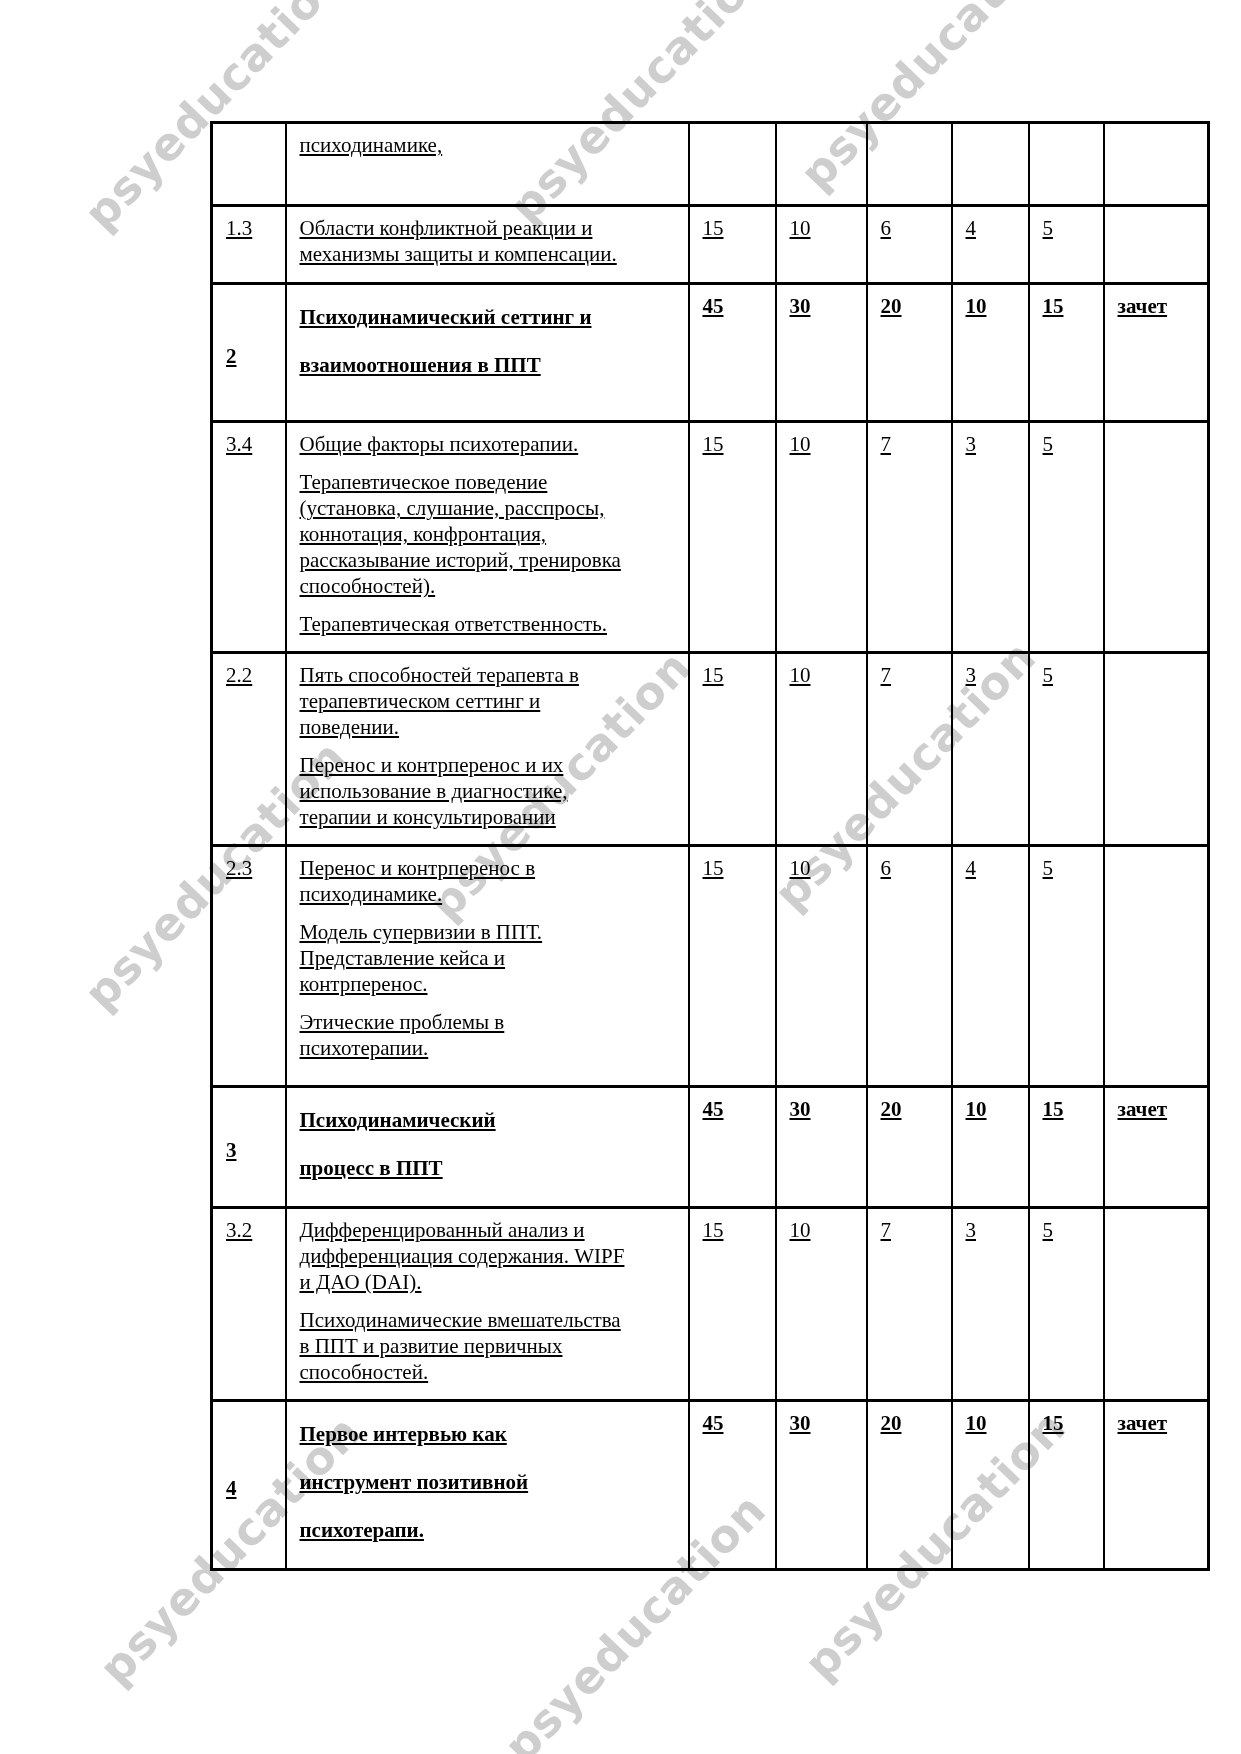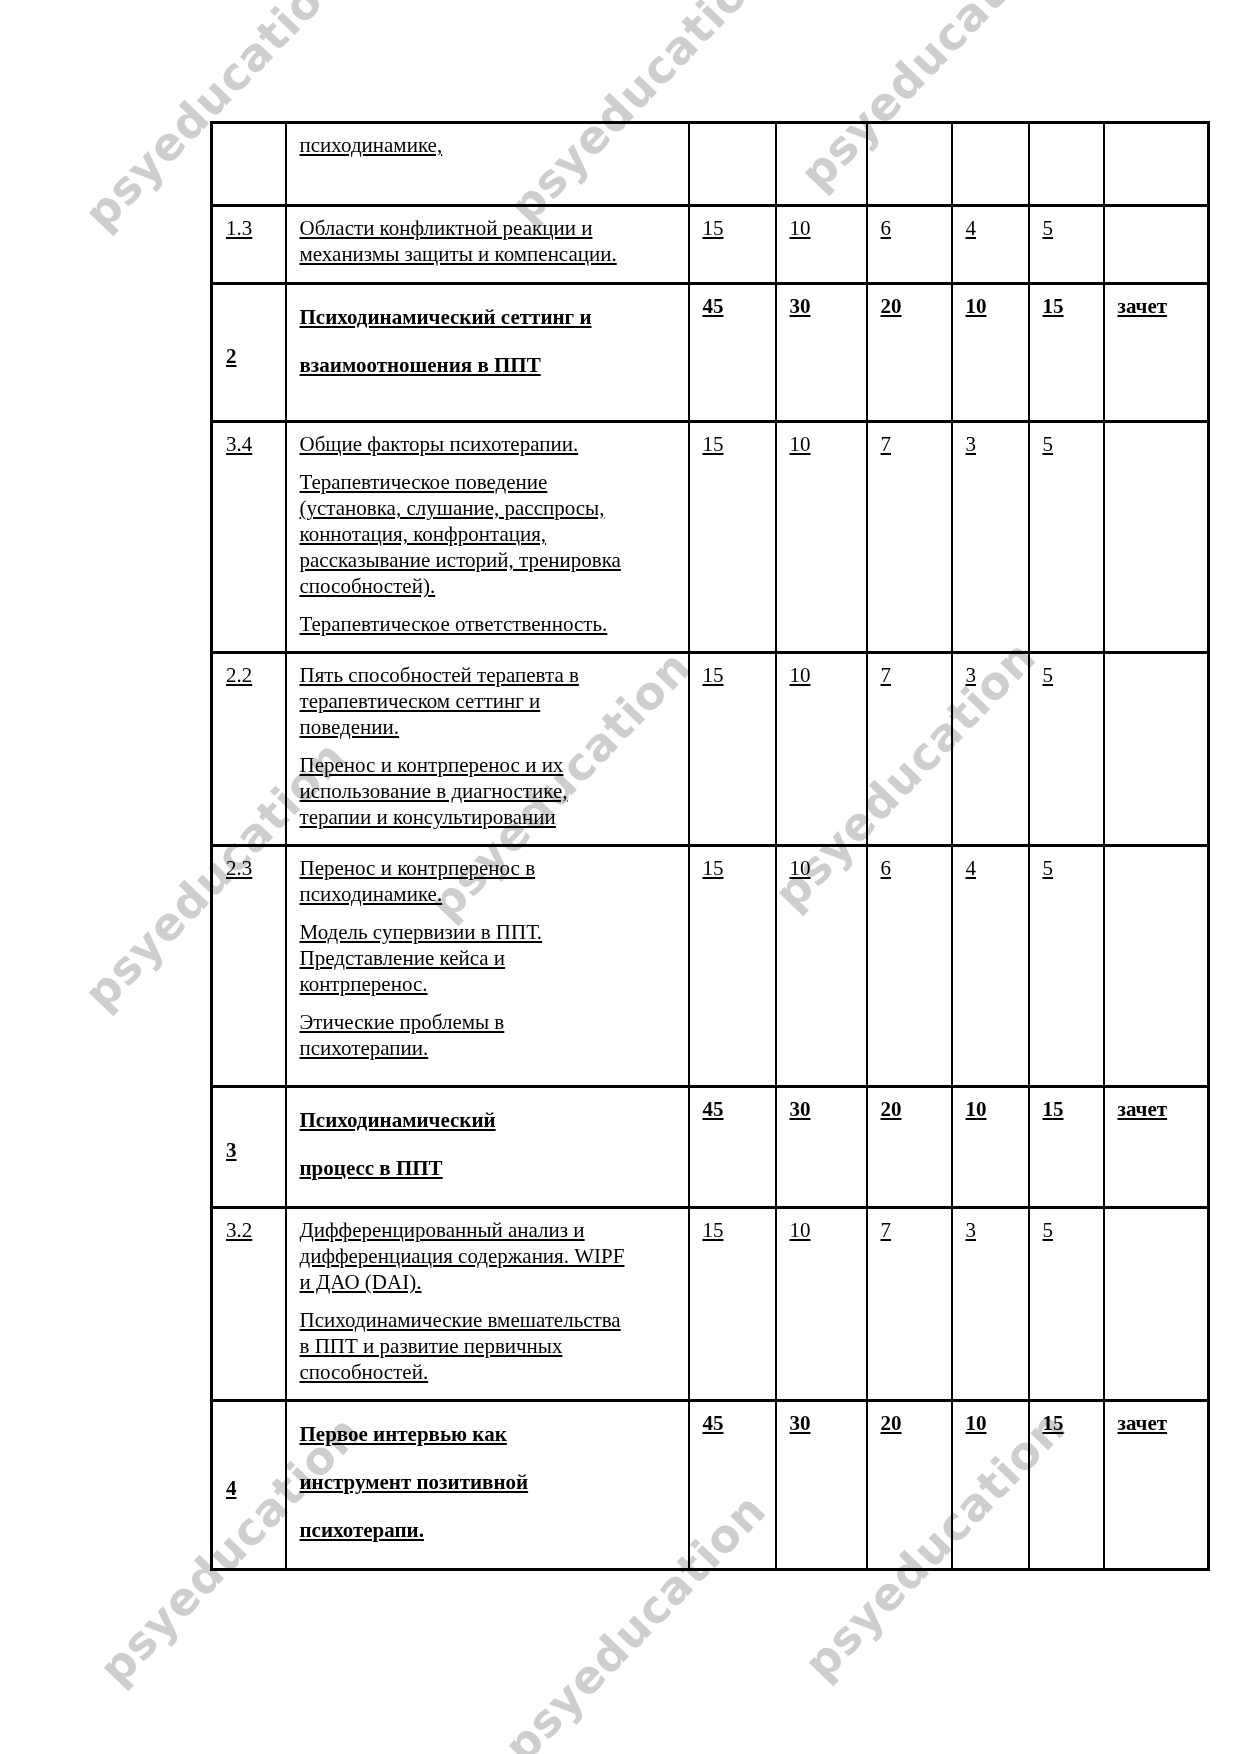--- a/index.html
+++ b/index.html
@@ -137,21 +137,21 @@
 
     <tr class="r3">
       <td class="c-num">3.4</td>
       <td class="c-topic">
         <p class="para">Общие факторы психотерапии.</p>
         <p class="para">Терапевтическое поведение
 (установка, слушание, расспросы,
 коннотация, конфронтация,
 рассказывание историй, тренировка
 способностей).</p>
-        <p class="para">Терапевтическое ответственность.</p>
+        <p class="para">Терапевтическая ответственность.</p>
       </td>
       <td class="c-val">15</td>
       <td class="c-val">10</td>
       <td class="c-val">7</td>
       <td class="c-val">3</td>
       <td class="c-val">5</td>
       <td class="c-assess"></td>
     </tr>
 
     <tr class="r4">

